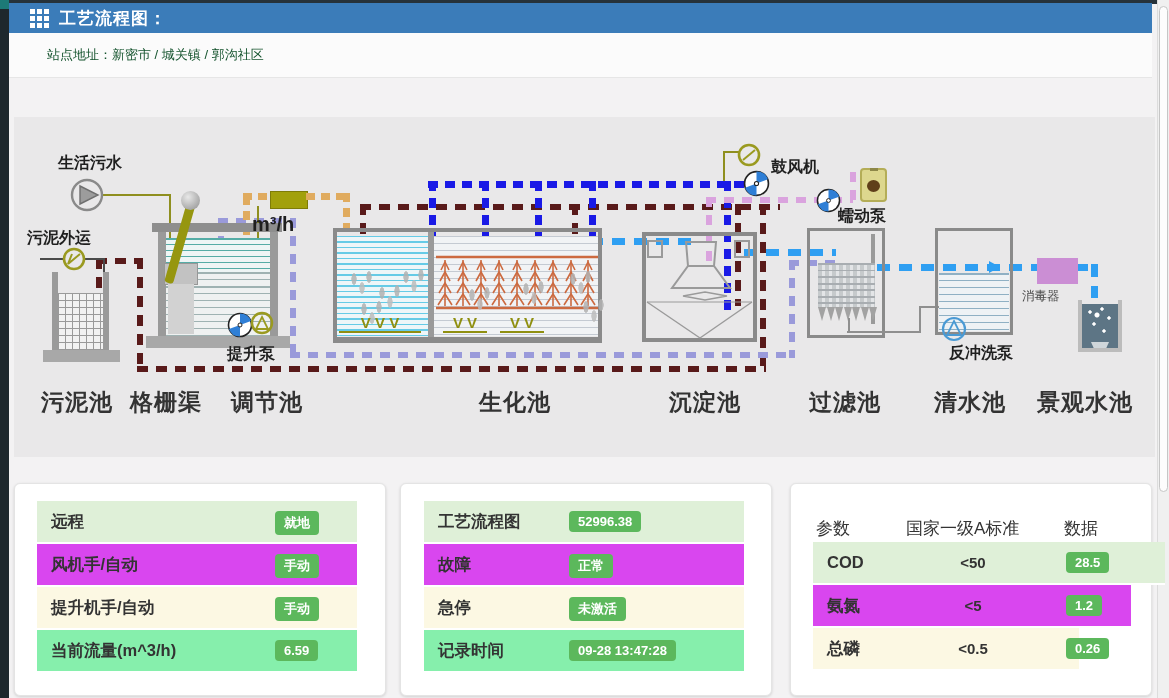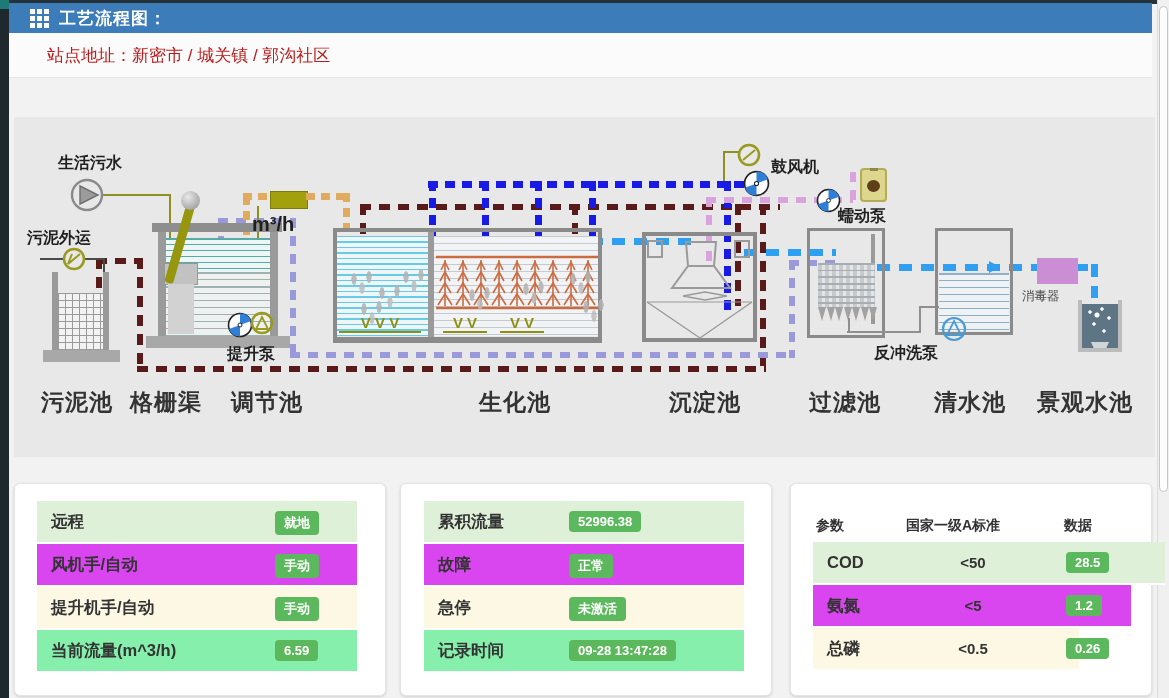--- a/index.html
+++ b/index.html
@@ -8,21 +8,21 @@
   .abs{position:absolute;}
   
   .topband{left:0;top:0;width:1169px;height:4px;background:#26323a;}
   .leftstrip{left:0;top:0;width:9px;height:698px;background:#1e282d;}
   .cornersq{left:0;top:0;width:9px;height:9px;background:#1d7a77;}
   .headerbar{left:9px;top:3px;width:1143px;height:30px;background:#3b7cb9;display:flex;align-items:center;}
   .gridicon{width:22px;height:19px;margin-left:21px;display:grid;grid-template-columns:5px 5px 5px;grid-template-rows:5px 5px 5px;gap:2px;}
   .gridicon i{background:#fff;}
   .headtitle{color:#fff;font-size:17px;font-weight:bold;margin-left:7px;letter-spacing:1px;}
   .breadcrumbbar{left:9px;top:33px;width:1143px;height:44px;background:#fbfbfb;border-bottom:1px solid #e6e6e6;display:flex;align-items:center;}
-  .crumbtext{margin-left:38px;font-size:17px;color:#b91c1c;}
+  .crumbtext{margin-left:38px;font-size:13px;color:#14532d;}
   
   .sbtrack{left:1157px;top:0;width:12px;height:698px;background:#f0f0f0;border-left:1px solid #dcdcdc;}
   .sbthumb{left:1158.5px;top:6px;width:9px;height:486px;background:#fdfdfd;border:1px solid #c6c6c6;border-radius:5px;box-sizing:border-box;}
   
   .panel{left:14px;top:117px;width:1141px;height:340px;background:#e9e8e9;}
   .tlabel{position:absolute;font-size:23px;font-weight:bold;color:#333;text-align:center;letter-spacing:1px;}
   .elabel{position:absolute;font-size:16px;font-weight:bold;color:#1f1f1f;white-space:nowrap;}
   .slabel{position:absolute;font-size:12.5px;font-weight:normal;color:#4a4a4a;white-space:nowrap;}
   
   .hp,.vp{position:absolute;}
@@ -53,21 +53,21 @@
   .teeth{position:absolute;display:flex;}
   .tooth{width:0;height:0;border-left:4px solid transparent;border-right:4px solid transparent;border-top:14px solid #a2a2a2;margin-right:0.5px;}
   .arrowR{position:absolute;width:0;height:0;border-top:6px solid transparent;border-bottom:6px solid transparent;border-left:11px solid #2f9ff2;}
   
   .card{position:absolute;background:#fff;border:1px solid #e4e4e4;border-radius:6px;box-shadow:0 1px 3px rgba(0,0,0,.14);}
   .trow{position:absolute;width:320px;height:41px;border-bottom:2px solid #fff;}
   .r-g{background:#dff0d8}.r-b{background:#d946ef}.r-y{background:#fcf8e3}.r-p{background:#86efac}
   .trow .lab{position:absolute;left:14px;top:0;line-height:41px;font-size:16.5px;font-weight:bold;color:#333;}
   .badge{position:absolute;top:10px;background:#5cb85c;color:#fff;font-size:13px;font-weight:bold;
          padding:3px 9px;border-radius:4px;white-space:nowrap;}
-  .hcell{position:absolute;font-size:14px;font-weight:bold;color:#333;}
+  .hcell{position:absolute;font-size:17px;font-weight:normal;color:#333;}
   .ccell{position:absolute;font-size:15px;font-weight:bold;color:#333;line-height:41px;text-align:center;}
 </style>
 </head>
 <body>
 
 <div class="app">
 
   <div class="abs topband"></div>
   <div class="abs leftstrip"></div>
   <div class="abs cornersq"></div>
@@ -304,21 +304,21 @@
       <div class="abs" style="left:5px;top:10px;width:13px;height:12px;background:#5f3f1a;border-radius:50%"></div>
       <div class="abs" style="left:8px;top:-2px;width:8px;height:3px;background:#8d8748"></div>
     </div>
 
     <div class="elabel" style="left:44px;top:36px">生活污水</div>
     <div class="elabel" style="left:13px;top:111px">污泥外运</div>
     <div class="elabel" style="left:213px;top:227px">提升泵</div>
     <div class="elabel" style="left:238px;top:96px;font-size:20px">m³/h</div>
     <div class="elabel" style="left:757px;top:40px">鼓风机</div>
     <div class="elabel" style="left:824px;top:89px">蠕动泵</div>
-    <div class="elabel" style="left:860px;top:226px">反冲洗泵</div>
+    <div class="elabel" style="left:935px;top:226px">反冲洗泵</div>
     <div class="slabel" style="left:1008px;top:171px">消毒器</div>
 
     <div class="tlabel" style="left:8px;top:270px;width:110px">污泥池</div>
     <div class="tlabel" style="left:97px;top:270px;width:110px">格栅渠</div>
     <div class="tlabel" style="left:198px;top:270px;width:110px">调节池</div>
     <div class="tlabel" style="left:446px;top:270px;width:110px">生化池</div>
     <div class="tlabel" style="left:636px;top:270px;width:110px">沉淀池</div>
     <div class="tlabel" style="left:776px;top:270px;width:110px">过滤池</div>
     <div class="tlabel" style="left:901px;top:270px;width:110px">清水池</div>
     <div class="tlabel" style="left:1001px;top:270px;width:140px">景观水池</div>
@@ -338,21 +338,21 @@
       <span class="badge" style="left:238px">手动</span>
     </div>
     <div class="trow r-p" style="left:22px;top:146px">
       <span class="lab">当前流量(m^3/h)</span>
       <span class="badge" style="left:238px">6.59</span>
     </div>
   </div>
 
   <div class="card" style="left:400px;top:483px;width:370px;height:211px">
     <div class="trow r-g" style="left:23px;top:17px">
-      <span class="lab">累积流量</span>
+      <span class="lab">工艺流程图</span>
       <span class="badge" style="left:145px">52996.38</span>
     </div>
     <div class="trow r-b" style="left:23px;top:60px">
       <span class="lab">故障</span>
       <span class="badge" style="left:145px">正常</span>
     </div>
     <div class="trow r-y" style="left:23px;top:103px">
       <span class="lab">急停</span>
       <span class="badge" style="left:145px">未激活</span>
     </div>

